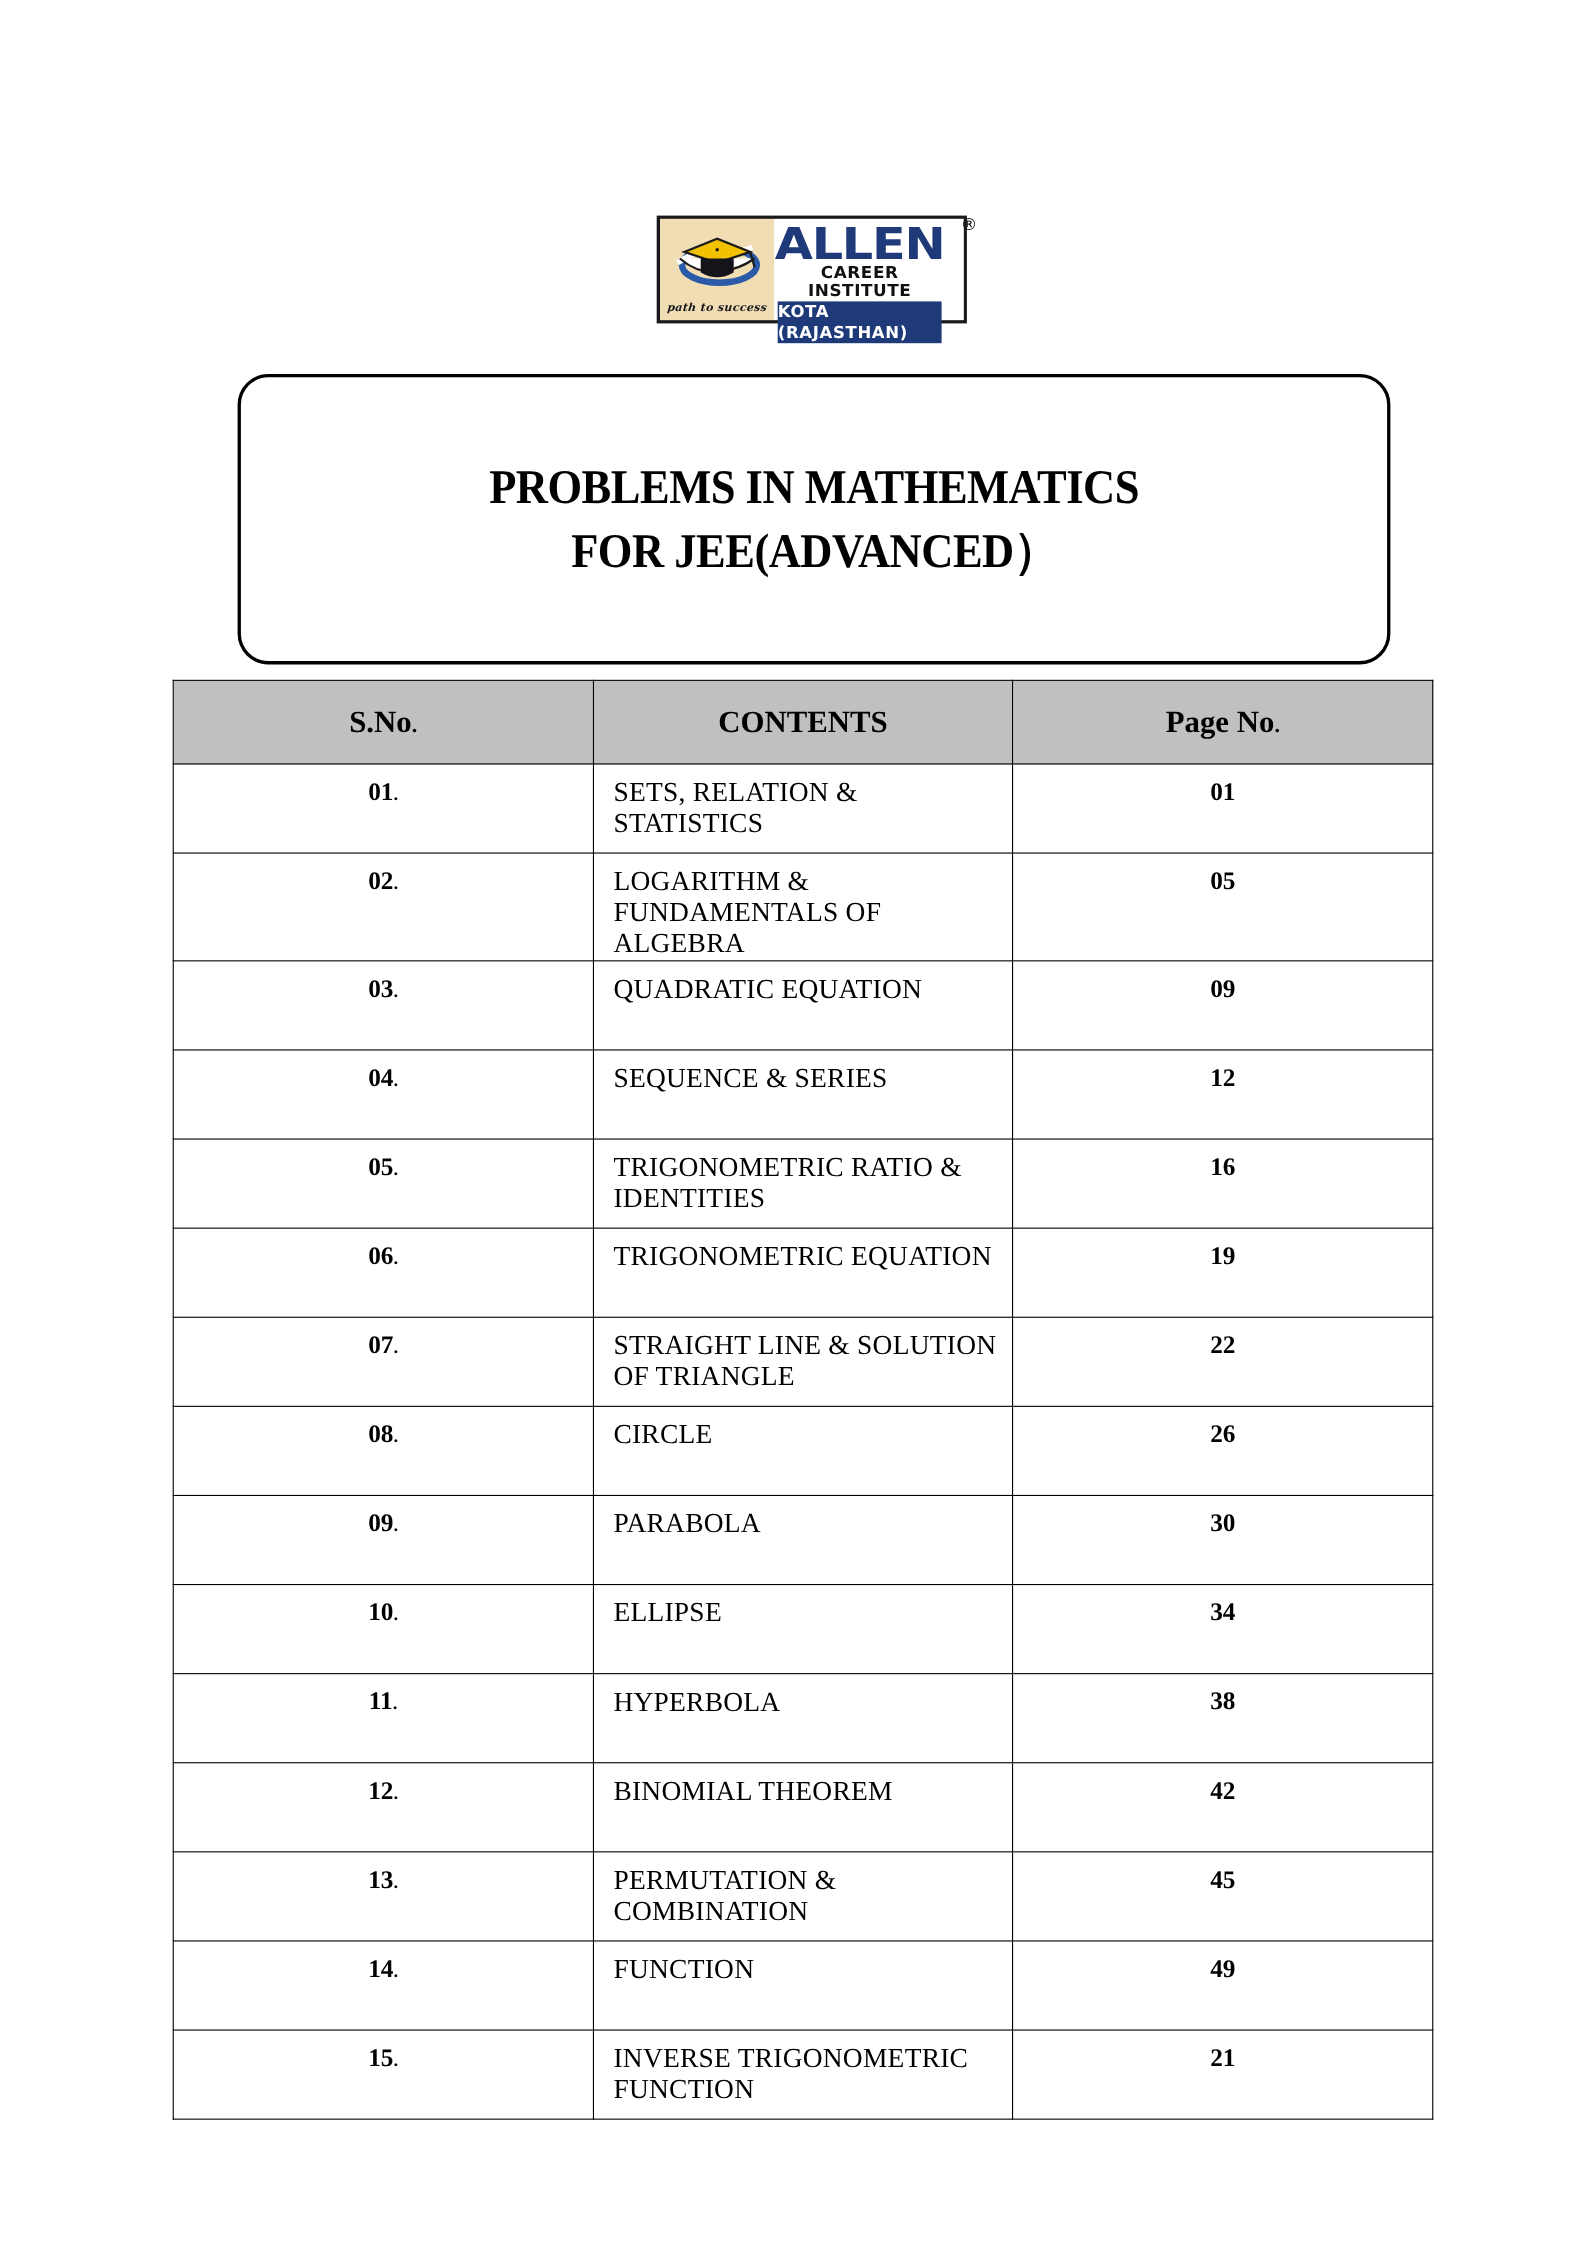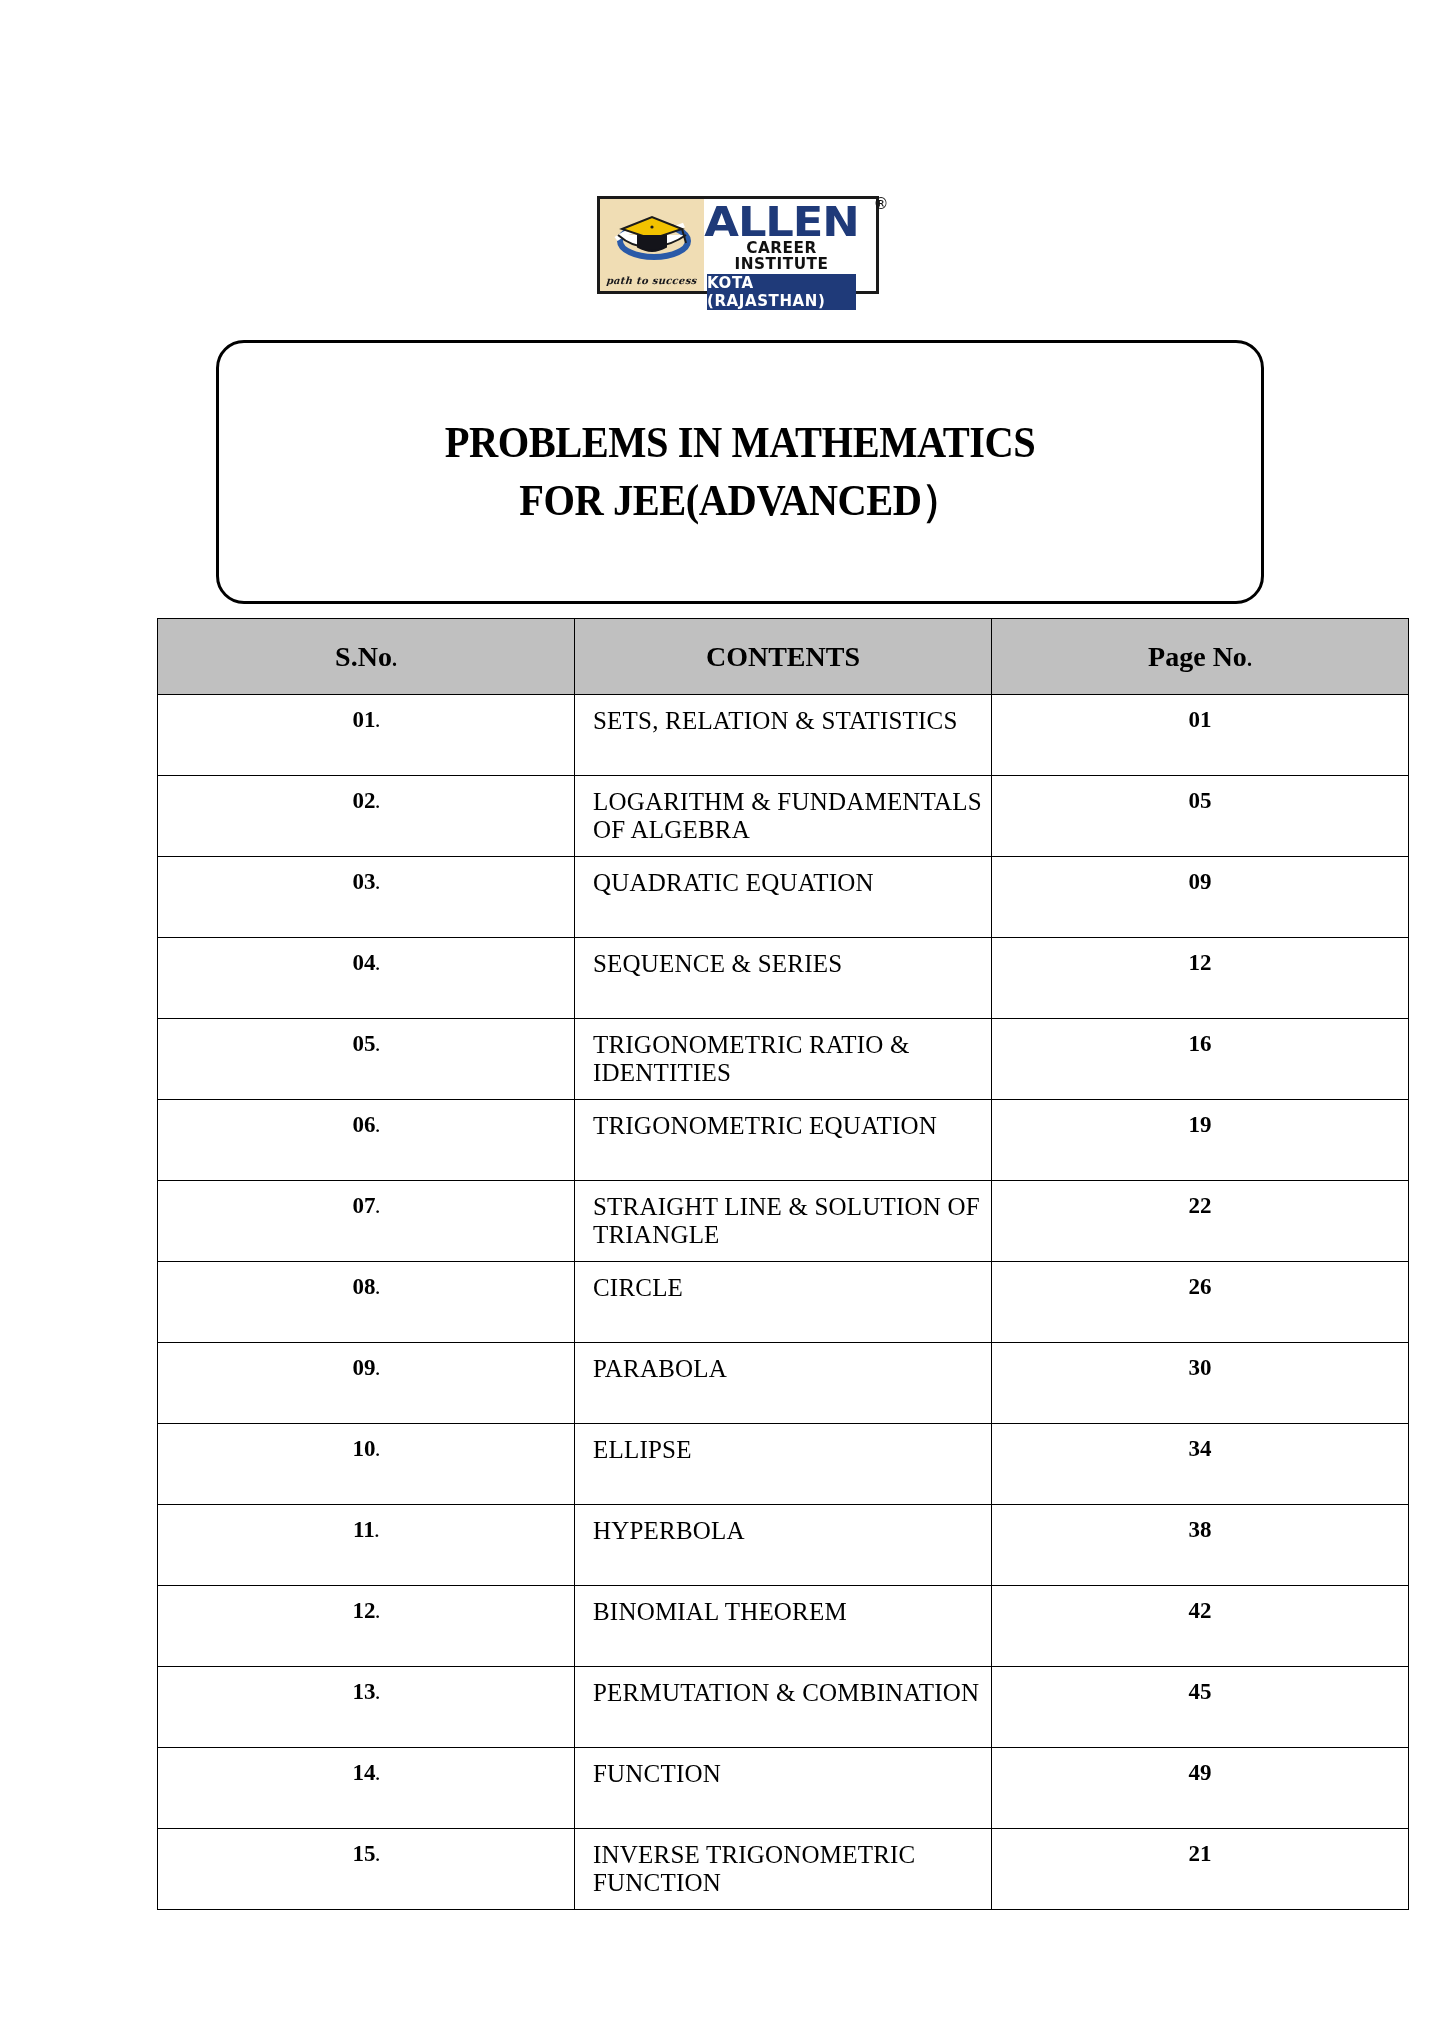--- a/index.html
+++ b/index.html
@@ -149,21 +149,21 @@
     color: #000000;
     transform: scaleX(0.92);
     white-space: nowrap;
   }
 
   
   #contents-table {
     position: absolute;
     left: 157px;
     top: 618px;
-    width: 1252px;
+    width: 1146px;
     border-collapse: collapse;
     table-layout: fixed;
   }
   #contents-table td, #contents-table th {
     border: 1px solid #000000;
     box-sizing: border-box;
   }
   thead th {
     background: #c0c0c0;
     height: 76px;

